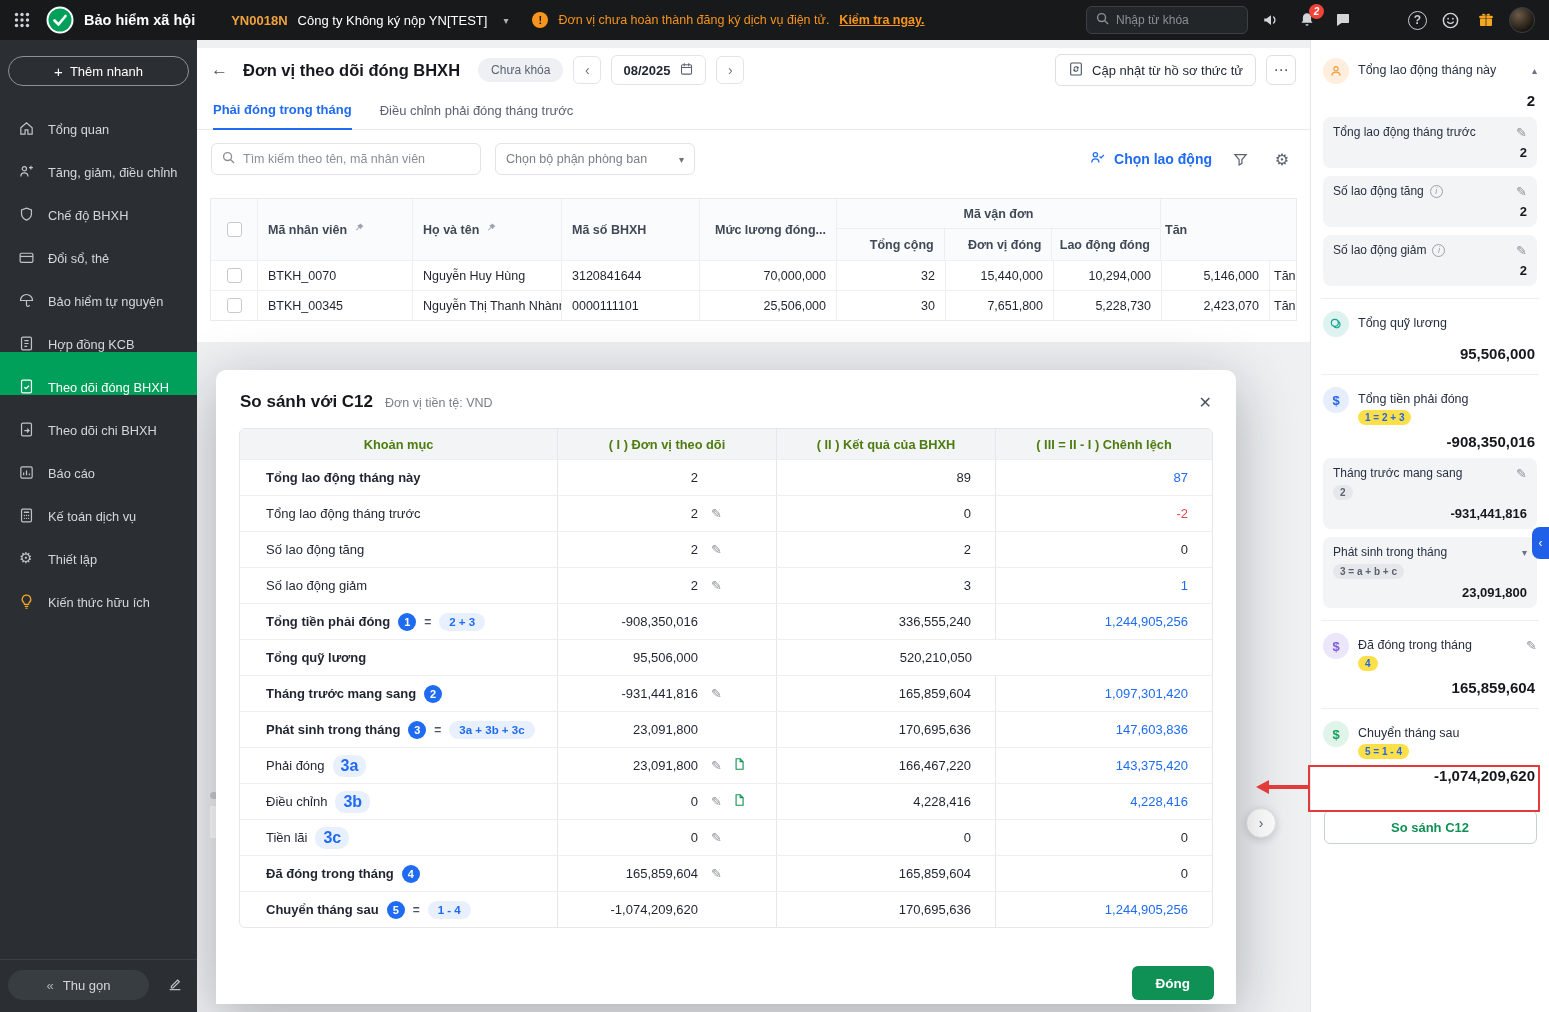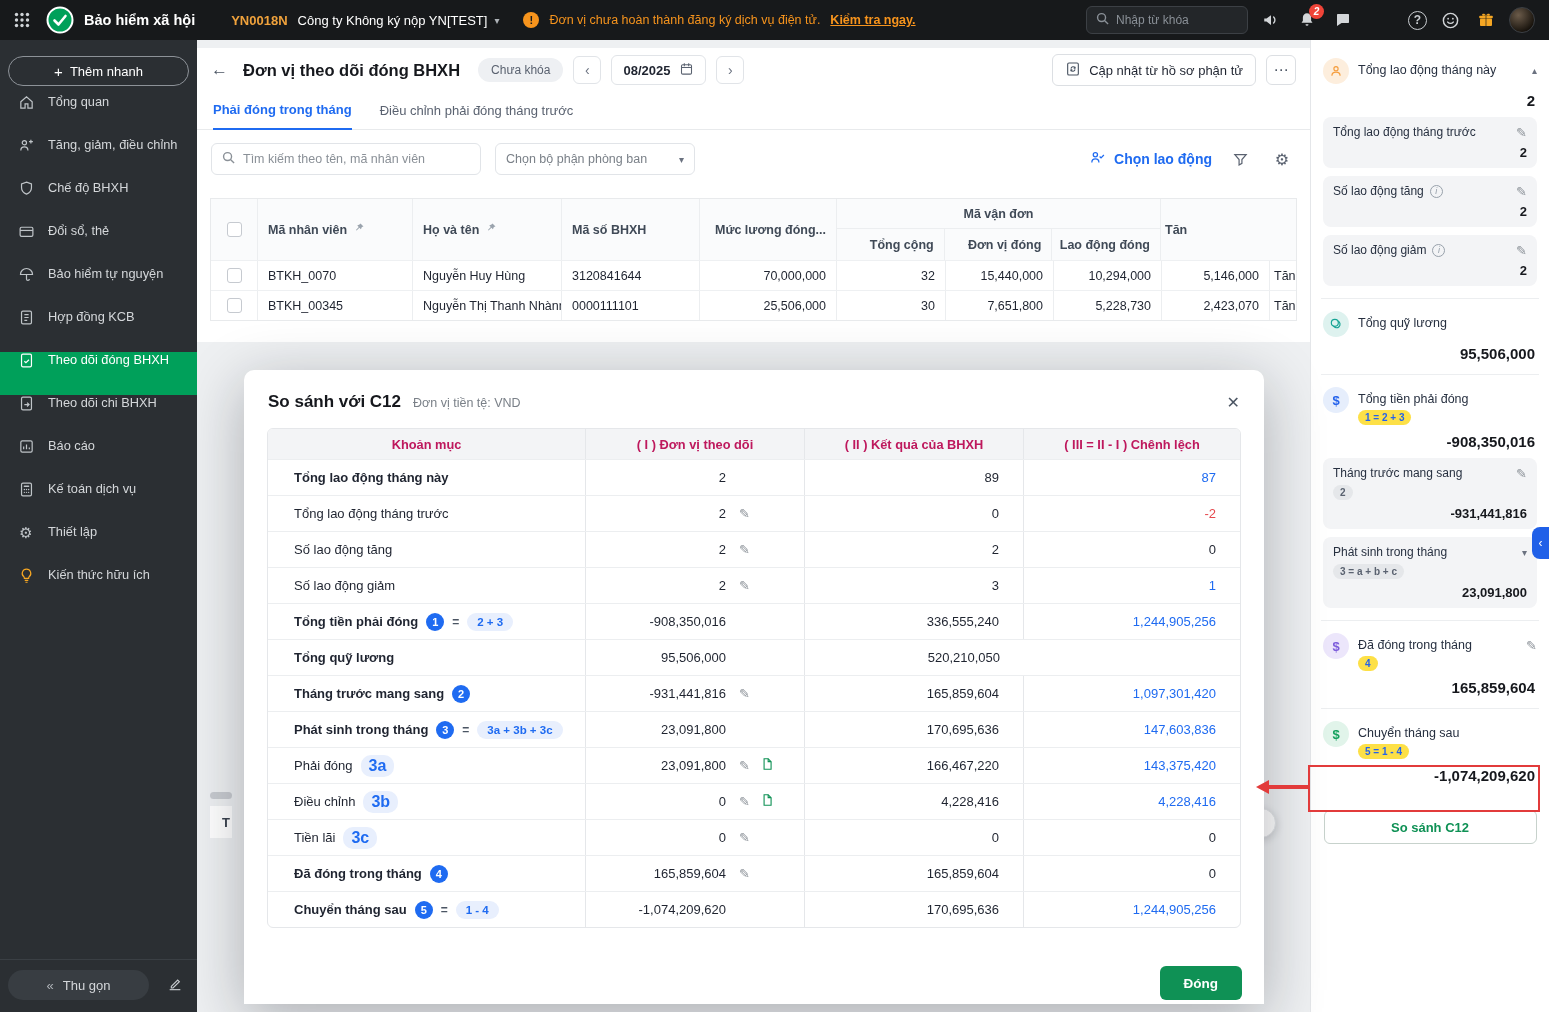--- a/index.html
+++ b/index.html
@@ -7,39 +7,39 @@
   body { font-family:"Liberation Sans","DejaVu Sans",sans-serif; background:#eef0f2; position:relative; overflow:hidden; color:#1f2430; font-size:13px; }
   button { font-family:inherit; cursor:pointer; }
   input { font-family:inherit; }
 
   
   .topbar { position:absolute; top:0; left:0; right:0; height:40px; background:#17191b; display:flex; align-items:center; padding:0 14px; gap:10px; color:#e8eaec; z-index:90; }
   .tb-grid { display:flex; width:18px; cursor:pointer; }
   .tb-logo { display:flex; margin-left:4px; }
   .tb-brand { font-weight:bold; font-size:14.5px; color:#fff; margin-right:26px; white-space:nowrap; }
   .tb-orgcode { color:#f0a23c; font-weight:bold; font-size:13px; }
-  .tb-org { background:none; border:none; color:#fff; font-size:13px; display:flex; align-items:center; gap:7px; white-space:nowrap;justify-content:center; }
+  .tb-org { background:none; border:none; color:#fff; font-size:13px; display:flex; align-items:center; gap:16px; white-space:nowrap;justify-content:center; }
   .tb-org .caret { color:#aeb3b8; font-size:10px; }
   .tb-warnicon { width:16px; height:16px; border-radius:50%; background:#f7941d; color:#17191b; font-weight:bold; font-size:11px; display:inline-flex; align-items:center; justify-content:center; margin-left:14px; flex:0 0 16px; }
   .tb-warntext { color:#f7941d; font-size:12.5px; white-space:nowrap; }
   .tb-warnlink { color:#f7941d; font-size:12.5px; font-weight:bold; text-decoration:underline; cursor:pointer; white-space:nowrap; }
   .tb-search { margin-left:auto; width:162px; height:28px; background:#232629; border:1px solid #3c4045; border-radius:6px; display:flex; align-items:center; gap:7px; padding:0 9px; }
   .tb-search input { background:transparent; border:none; outline:none; color:#cfd3d7; font-size:12px; width:110px; }
   .tb-search input::placeholder { color:#8a9097; }
   .tb-ic { width:26px; height:26px; display:inline-flex; align-items:center; justify-content:center; position:relative; cursor:pointer; }
   .tb-ic.round { border:1.6px solid #c9cdd1; border-radius:50%; width:19px; height:19px; font-size:12px; color:#c9cdd1; font-weight:bold; }
   .tb-badge { position:absolute; top:-3px; right:-4px; min-width:15px; height:15px; border-radius:8px; background:#f04438; color:#fff; font-size:10px; font-weight:bold; display:flex; align-items:center; justify-content:center; padding:0 3px; }
   .tb-avatar { width:26px; height:26px; border-radius:50%; background:radial-gradient(circle at 35% 30%, #6b5b4a, #17120c 75%); border:1px solid #3c4045; cursor:pointer; }
   .gap-lg { margin-left:42px; }
 
   
   .sidebar { position:absolute; top:40px; left:0; width:197px; bottom:0; background:#2b2f33; z-index:80; display:flex; flex-direction:column; }
   .quick-add { margin:16px 8px 8px; height:30px; border:1px solid #8d9298; border-radius:16px; background:transparent; color:#fff; font-size:13px; display:flex; align-items:center; justify-content:center; gap:7px; }
   .quick-add .plus { font-size:15px; }
-  .nav-item { height:43px; display:flex; align-items:flex-start; gap:12px; padding:0 10px 0 16px; color:#d4d7da; font-size:12.8px; cursor:pointer; white-space:nowrap; }
+  .nav-item { height:43px; display:flex; align-items:flex-end; gap:12px; padding:0 10px 0 16px; color:#d4d7da; font-size:12.8px; cursor:pointer; white-space:nowrap; }
   .nav-item .nico { width:20px; display:flex; justify-content:center; color:#bfc4c8; flex:0 0 20px; font-size:15px; }
   .nav-item.active { background:#00a05a; color:#fff; }
   .nav-item.active .nico { color:#fff; }
   .nav-item.knowledge .nico { color:#f5a623; }
   .sidebar-bottom { margin-top:auto; border-top:1px solid #3a3f44; padding:10px 8px 12px; display:flex; gap:12px; align-items:center; }
   .collapse-btn { flex:1; height:30px; border-radius:15px; background:#383d42; color:#d4d7da; font-size:13px; display:flex; align-items:center; justify-content:center; gap:9px; border:none; }
   .collapse-btn .dbl { font-size:13px; color:#aeb3b8; }
   .compose-btn { width:28px; height:28px; background:transparent; border:none; display:flex; align-items:center; justify-content:center; }
 
   
@@ -83,27 +83,27 @@
   .gsub .th:last-child { border-right:none; }
   .trow { display:flex; height:30px; border-top:1px solid #eef0f2; background:#fff; }
   .cb { width:15px; height:15px; border:1.5px solid #c6cad0; border-radius:3px; background:#fff; display:inline-block; cursor:pointer; }
   .pin { margin-left:6px; flex:0 0 12px; }
 
   .hscroll { position:absolute; left:13px; top:752px; width:22px; height:7px; background:#c8cbd0; border-radius:4px; cursor:pointer; }
   .t-frag { position:absolute; left:13px; top:766px; width:22px; height:32px; background:#fff; display:flex; align-items:center; padding-left:12px; font-weight:bold; color:#3a424e; overflow:hidden; }
   .expand-right { position:absolute; right:34px; top:768px; width:30px; height:30px; border-radius:50%; background:#fff; border:1px solid #e4e6e9; box-shadow:0 2px 8px rgba(20,24,31,.18); color:#5a6270; font-size:14px; z-index:30; }
 
   
-  .modal { position:absolute; left:244px; top:370px; width:1020px; height:634px; background:#fff; border-radius:10px 10px 0 0; box-shadow:0 14px 60px rgba(15,20,30,.30); z-index:70; }
+  .modal { position:absolute; left:216px; top:370px; width:1020px; height:634px; background:#fff; border-radius:10px 10px 0 0; box-shadow:0 14px 60px rgba(15,20,30,.30); z-index:70; }
   .modal-head { display:flex; align-items:baseline; padding:22px 24px 12px; gap:12px; }
   .modal-title { font-size:17px; font-weight:bold; color:#16181d; }
   .modal-sub { font-size:12.5px; color:#7a8088; }
   .modal-close { margin-left:auto; color:#4b5563; font-size:16px; cursor:pointer; align-self:center; }
   .mtable { margin:4px 23px 0; border:1px solid #e5e7ea; border-radius:6px; overflow:hidden; font-size:13px; }
-  .mhead { display:flex; background:#f3f4f6; height:30px; font-weight:bold; color:#be185d; font-size:12.8px; }
+  .mhead { display:flex; background:#f3f4f6; height:30px; font-weight:bold; color:#4d7c0f; font-size:12.8px; }
   .mc { border-right:1px solid #e5e7ea; display:flex; align-items:center; }
   .mc:last-child { border-right:none; }
   .mc.h { justify-content:center; }
   .w1 { width:318px; flex:0 0 318px; } .w2 { width:219px; flex:0 0 219px; } .w3 { width:219px; flex:0 0 219px; } .w4 { flex:1; }
   .mrow { display:flex; height:36px; border-top:1px solid #eceef0; }
   .mc.label { padding-left:26px; gap:8px; overflow:hidden; white-space:nowrap; }
   .mc.num { justify-content:flex-end; padding-right:24px; color:#1f2430; }
   .numI { display:flex; align-items:center; }
   .numI .val { margin-left:auto; }
   .icozone { width:78px; flex:0 0 78px; display:flex; align-items:center; gap:10px; padding-left:13px; }
@@ -369,21 +369,21 @@
             </svg></span>
       </button>
       <button class="nav-sq">›</button>
       <div class="spacer"></div>
       <button class="update-btn">
         <span><svg width="16" height="16" viewBox="0 0 24 24" fill="none" stroke="#4b5563" stroke-width="1.7">
               <rect x="4" y="3" width="16" height="18" rx="2"></rect>
               <path d="M9 11.5a3.2 3.2 0 0 1 6-1.2M15 12.5a3.2 3.2 0 0 1-6 1.2"></path>
               <path d="M15 8.8v2h-2M9 15.2v-2h2"></path>
             </svg></span>
-        <span>Cập nhật từ hồ sơ phận tử</span>
+        <span>Cập nhật từ hồ sơ thức tử</span>
       </button>
       <button class="more-btn">⋯</button>
     </div>
 
     <div class="tabs">
       <div class="tab active">Phải đóng trong tháng</div>
       <div class="tab">Điều chỉnh phải đóng tháng trước</div>
     </div>
 
     <div class="filter-row">

